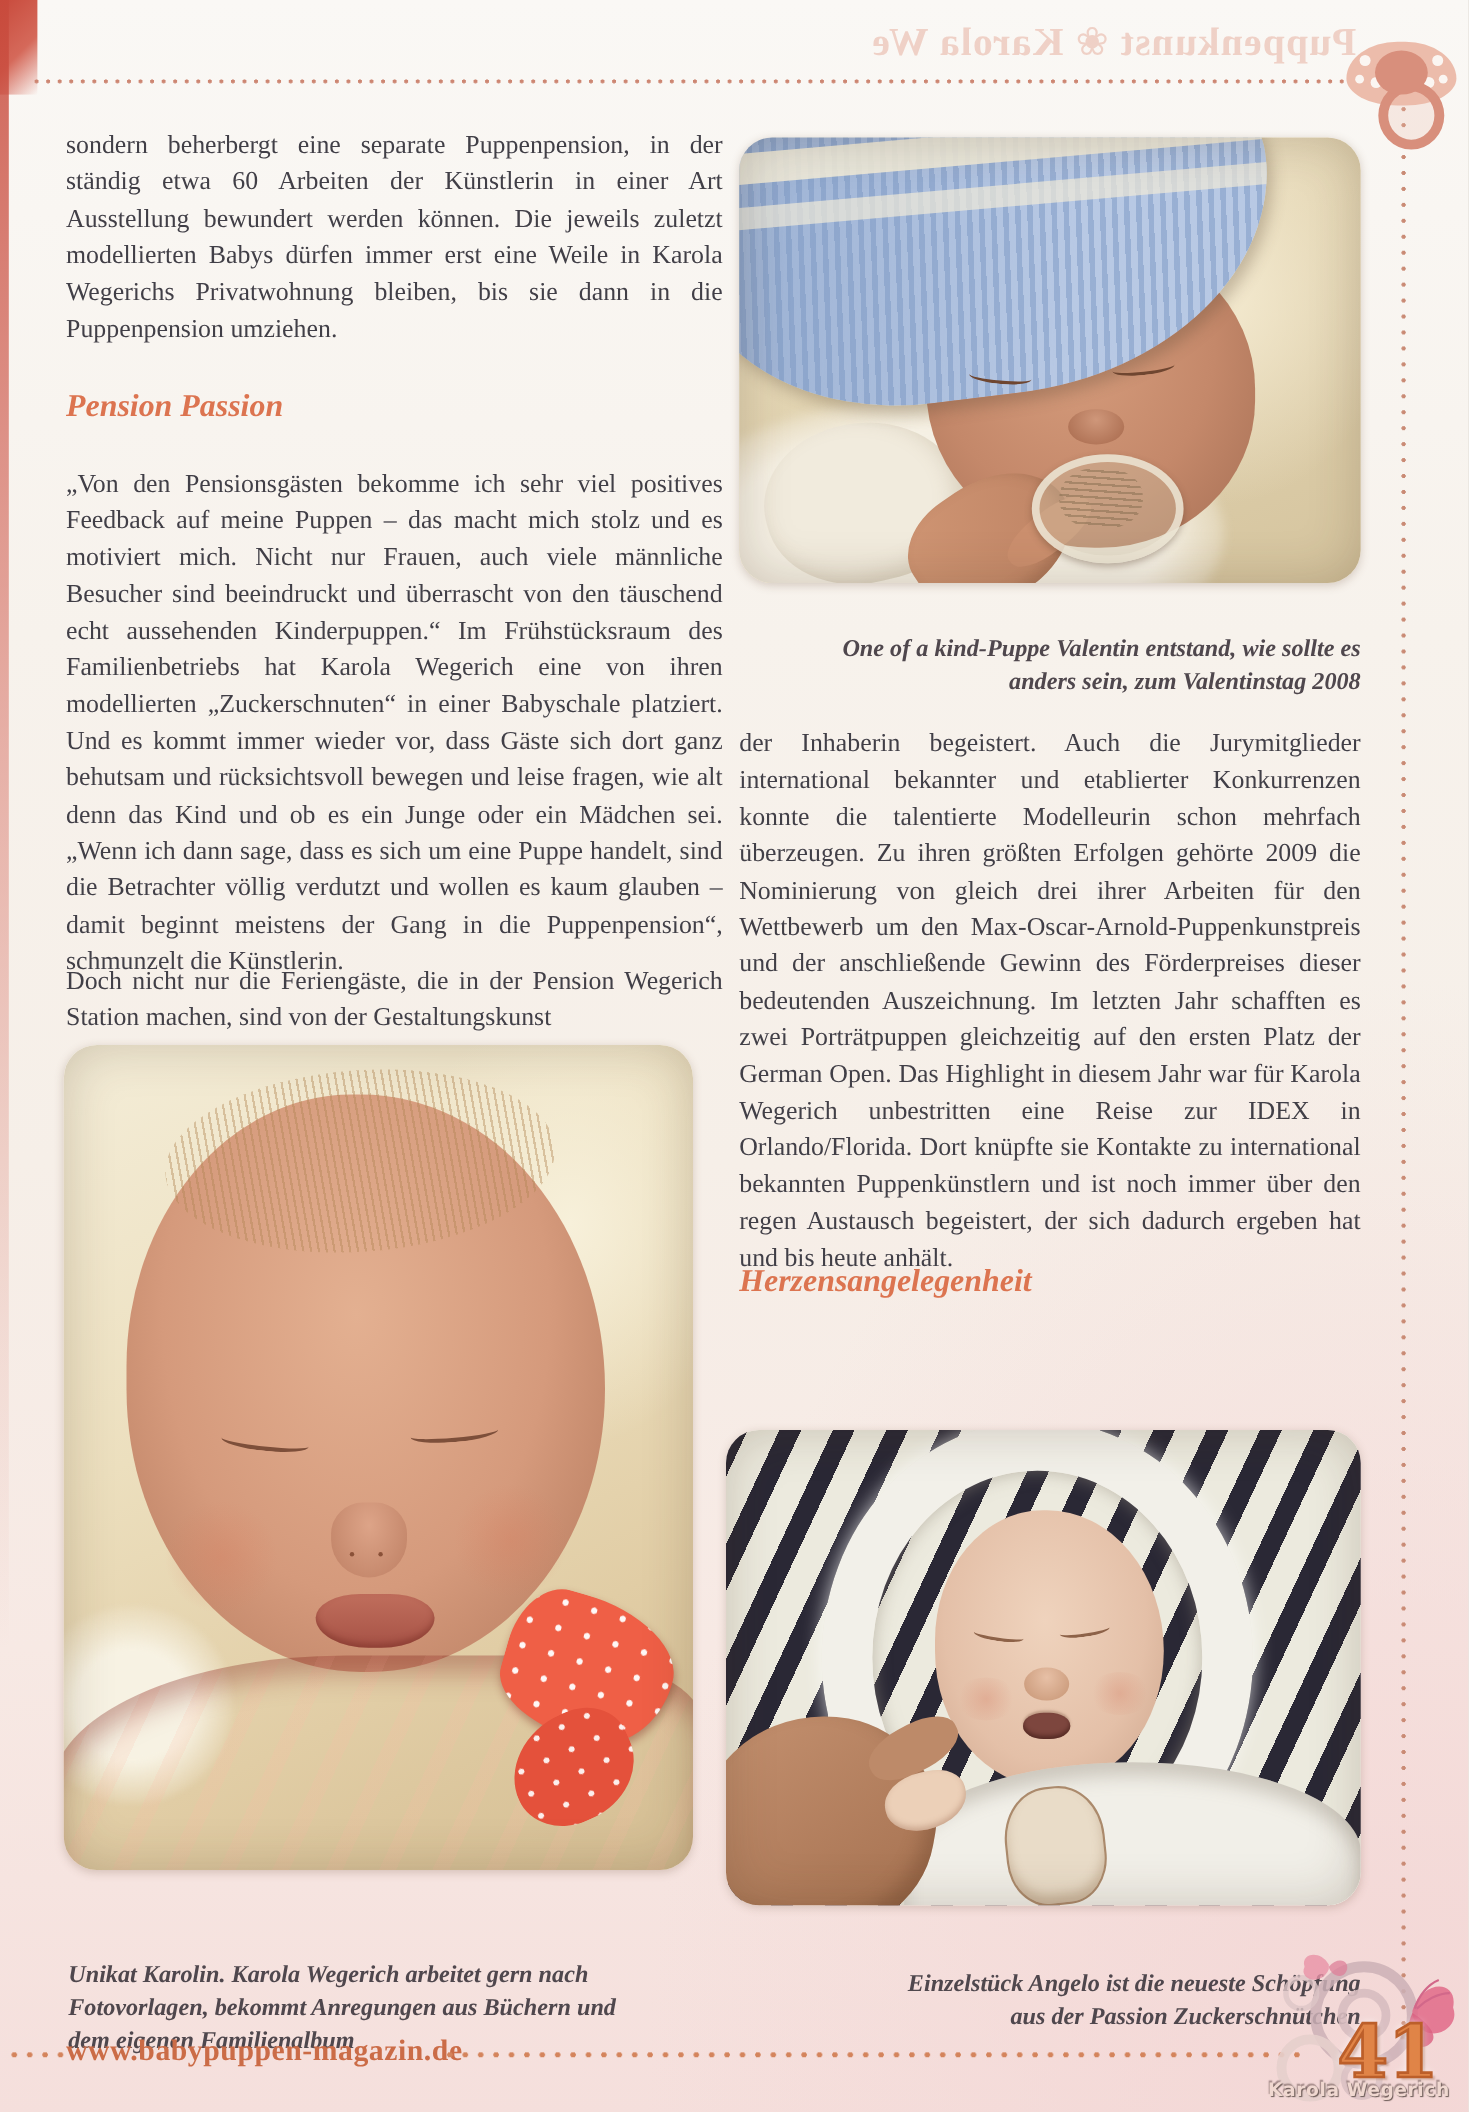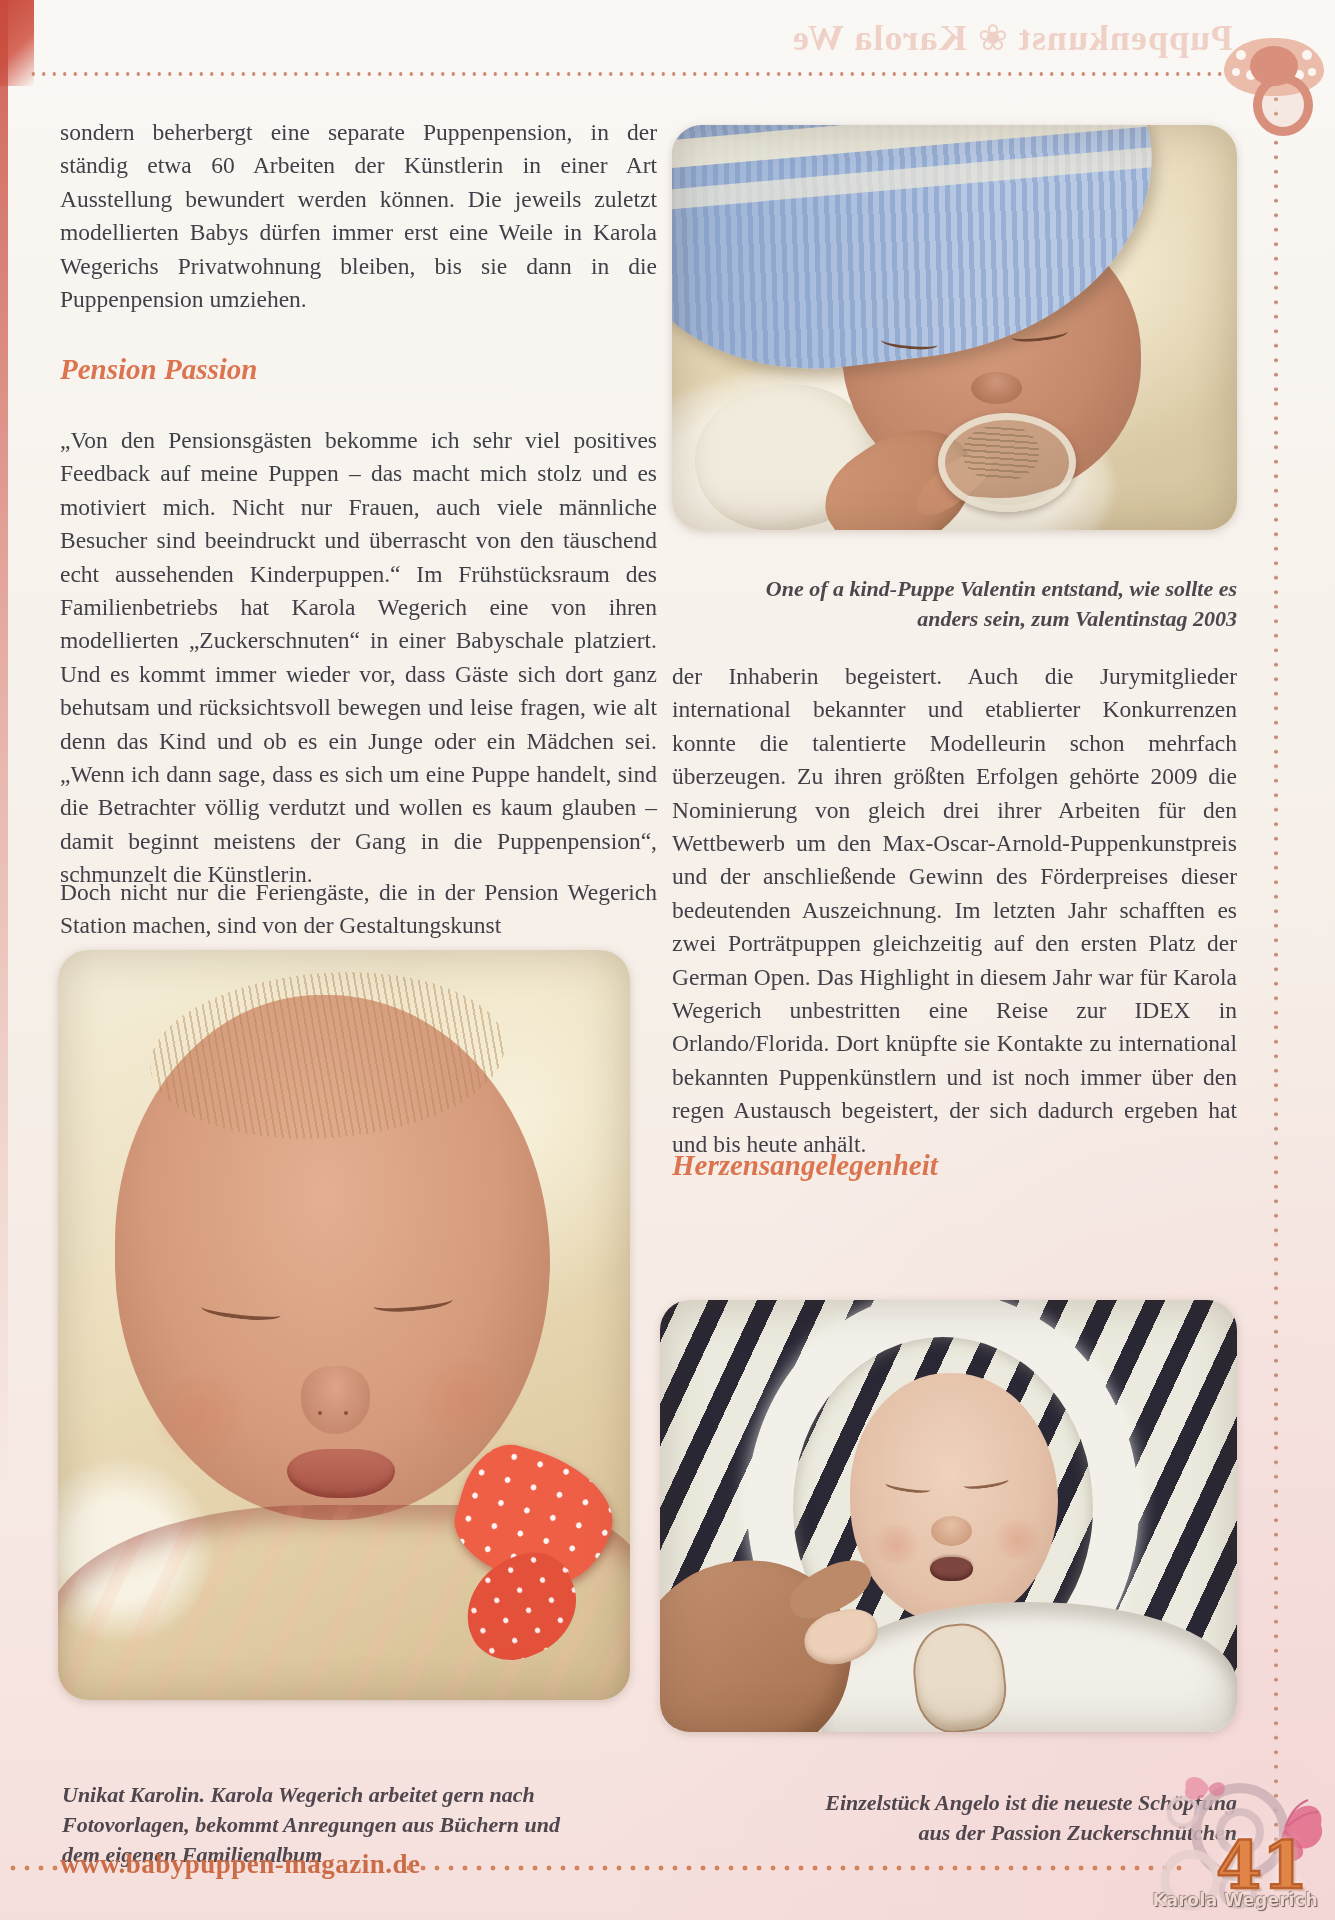--- a/index.html
+++ b/index.html
@@ -195,21 +195,21 @@
     </div>
     <div class="v-eye l"></div>
     <div class="v-eye r"></div>
     <div class="v-nose"></div>
     <div class="v-hand"></div>
     <div class="v-finger"></div>
     <div class="v-paci-ring"></div>
     <div class="v-paci-knob"></div>
     <div class="vignette"></div>
   </div>
-  <div class="caption cap-right" style="left:717px;top:574px;width:520px;">One of a kind-Puppe Valentin entstand, wie sollte es anders sein, zum Valentinstag 2003</div>
+  <div class="caption cap-right" style="left:717px;top:574px;width:520px;">One of a kind-Puppe Valentin entstand, wie sollte es anders sein, zum Valentinstag 2008</div>
 
   <div class="para" style="left:672px;top:660px;width:565px;">der Inhaberin begeistert. Auch die Jurymitglieder international bekannter und etablierter Konkurrenzen konnte die talentierte Modelleurin schon mehrfach überzeugen. Zu ihren größten Erfolgen gehörte 2009 die Nominierung von gleich drei ihrer Arbeiten für den Wettbewerb um den Max-Oscar-Arnold-Puppenkunstpreis und der anschließende Gewinn des Förderpreises dieser bedeutenden Auszeichnung. Im letzten Jahr schafften es zwei Porträtpuppen gleichzeitig auf den ersten Platz der German Open. Das Highlight in diesem Jahr war für Karola Wegerich unbestritten eine Reise zur IDEX in Orlando/Florida. Dort knüpfte sie Kontakte zu international bekannten Puppenkünstlern und ist noch immer über den regen Austausch begeistert, der sich dadurch ergeben hat und bis heute anhält.</div>
   <div class="heading" style="left:672px;top:1148px;">Herzensangelegenheit</div>
 
   <div class="photo" id="photo-karolin">
     <div class="k-fleece"></div>
     <div class="k-face"></div>
     <div class="k-hair"></div>
     <div class="k-eye l"></div>
     <div class="k-eye r"></div>

